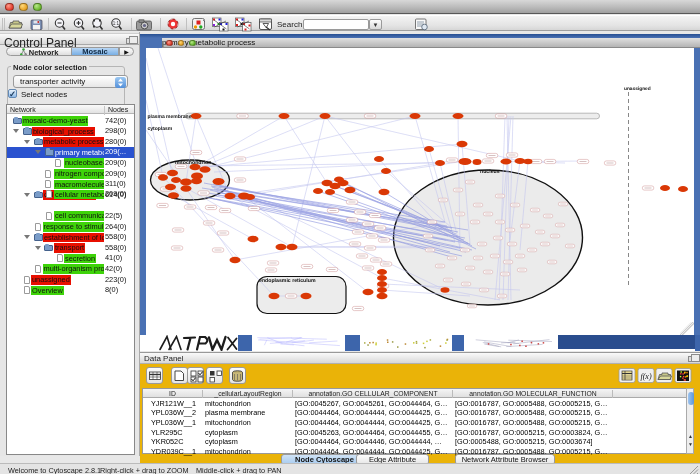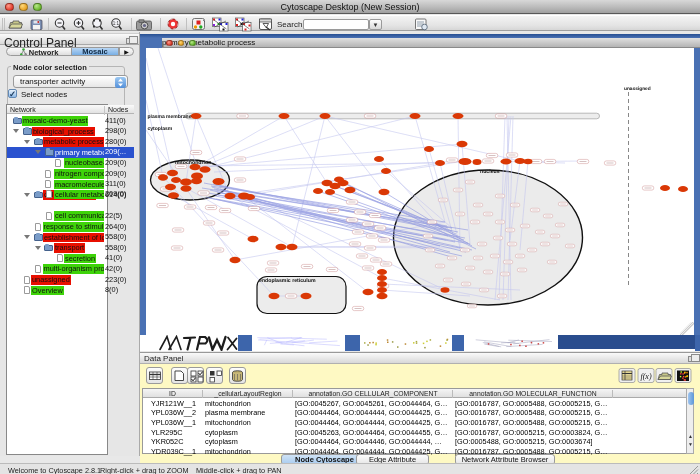--- a/index.html
+++ b/index.html
@@ -29,21 +29,21 @@
 #tab-arrow{position:absolute;right:0;top:0;width:14px;height:9px;border-left:1px solid #9a9a9a;font-size:6px;line-height:9px;text-align:center;color:#111}
 
 #grpbox{position:absolute;left:7px;top:34px;width:118px;height:43px;border:1px solid #b5b5b5;border-radius:3px}
 #grpbox legend{position:absolute;left:3px;top:-4px;background:#e6e6e6;padding:0 2px;font-size:7.5px;font-weight:bold;color:#222}
 #combo{position:absolute;left:5px;top:8px;width:115px;height:13px;background:linear-gradient(#fff,#e7e7e7);border:1px solid #9a9a9a;border-radius:3px;font-size:8px;color:#111;line-height:12px;text-indent:6px}
 #combo .stepper{position:absolute;right:1px;top:0.5px;width:11px;height:11px;background:linear-gradient(#9cc8f2,#5390da);border-radius:2.5px}
 #checkrow{position:absolute;left:8px;top:57px;width:120px;height:10px}
 #checkbox{position:absolute;left:0;top:0;width:9px;height:9px;background:linear-gradient(#e8f2fb,#8db9e8);border:1px solid #6389b4;border-radius:2px;color:#1a3a5c;font-size:8.5px;line-height:8.5px;font-weight:bold;text-align:center}
 #checkrow span{position:absolute;left:13px;top:0.5px;font-size:8px;color:#111}
 
-#tree{position:absolute;left:6px;top:72px;width:102px;height:351px;background:#fff;border:1px solid #888}
+#tree{position:absolute;left:6px;top:72px;width:129px;height:351px;background:#fff;border:1px solid #888}
 #treehead{position:absolute;left:0;top:0;width:127px;height:9px;background:linear-gradient(#fafafa,#e2e2e2);border-bottom:1px solid #b5b5b5;font-size:7px;color:#222}
 #treehead .c1{position:absolute;left:3px;top:0.5px}
 #treehead .c2{position:absolute;left:97px;top:0.5px;border-left:1px solid #c5c5c5;padding-left:3px;height:9px}
 .trow{position:absolute;left:0;width:127px;height:10.6px;font-size:7.4px;line-height:10.6px;white-space:nowrap}
 .trow .lab{position:absolute;top:0.5px;height:9.6px;line-height:9.6px;padding:0 1px;color:#111}
 .trow .num{position:absolute;left:98px;top:0;color:#111}
 .g{background:#3ed309}
 .r{background:#e80f00}
 .folder{position:absolute;top:2px;width:9px;height:6.5px;background:#7a9cc8;border:0.5px solid #44618c;border-radius:1px}
 .folder:before{content:"";position:absolute;left:0.5px;top:-2px;width:4px;height:2px;background:#7a9cc8;border-radius:1px 1px 0 0}
@@ -54,21 +54,21 @@
 #iwin{left:140px;top:34px;width:560px;height:317px;background:#4a71b4}
 #iwintop{position:absolute;left:0;top:0;width:560px;height:3.5px;background:linear-gradient(#274f92,#4a71b4)}
 #ititle{position:absolute;left:22px;top:3.5px;width:548px;height:10.5px;background:linear-gradient(#e0e0e0,#b4b4b4);border-bottom:1px solid #8a8a8a;font-size:8px;color:#111;line-height:10px}
 .itl{position:absolute;top:2px;width:6.5px;height:6.5px;border-radius:50%;border:0.5px solid rgba(0,0,0,.3)}
 #icanvas{position:absolute;left:6px;top:14px;width:548px;height:287px;background:#fff;overflow:hidden}
 
 #strips{left:140px;top:335px;width:560px;height:16px;background:#fff}
 
 #igrip{position:absolute;left:540px;top:288px;width:14px;height:13px;background:linear-gradient(135deg,#fff 40%,#ddd 42%,#fff 46%,#ccc 48%,#fff 54%,#bbb 56%,#fff 62%)}
 
-#dpanel{left:140px;top:352px;width:560px;height:111px;background:#fef9c3;border-top:1px solid #999}
+#dpanel{left:140px;top:352px;width:560px;height:111px;background:#eab308;border-top:1px solid #999}
 #dphead{position:absolute;left:0;top:0;width:560px;height:11px;background:linear-gradient(#fafafa,#d8d8d8);border-bottom:1px solid #b0b0b0}
 #dphead span{position:absolute;left:4px;top:1px;font-size:8px;color:#222}
 .dbtn{position:absolute;top:14px;width:17px;height:17px;background:linear-gradient(#fdfdfd,#e4e4e4);border:1px solid #9a9a9a;border-radius:3px}
 #dtable{position:absolute;left:2px;top:35px;width:545px;height:66px;background:#fff;border:1px solid #999}
 #dthead{position:absolute;left:0;top:0;width:543px;height:8.5px;background:linear-gradient(#f5f5f5,#e0e0e0);border-bottom:1px solid #aaa;font-size:6.8px;color:#222}
 #dthead div{position:absolute;top:0.5px;text-align:center;border-right:1px solid #bbb;height:8.5px;overflow:hidden}
 .drow{position:absolute;left:0;width:543px;height:9.7px;font-size:7.3px;color:#000;white-space:nowrap}
 .drow b{position:absolute;left:8px;font-weight:normal}
 .drow .c2{position:absolute;left:62px}
 .drow .c3{position:absolute;left:152px}
@@ -81,21 +81,20 @@
 #atab1{left:141px;width:87px;background:linear-gradient(#cfe2f5,#a8ccf0);font-weight:bold}
 
 #status{left:0;top:463px;width:700px;height:11px;background:#e4e4e4;border-top:1px solid #bbb;font-size:7.3px;color:#222}
 #status span{position:absolute;top:1.5px}
 </style></head>
 <body>
 <div class="abs" id="titlebar">
   <div class="tl" style="left:5px;background:radial-gradient(circle at 35% 30%,#ff9a8a,#e33d2c 70%)"></div>
   <div class="tl" style="left:19px;background:radial-gradient(circle at 35% 30%,#ffd97a,#e8a426 70%)"></div>
   <div class="tl" style="left:33px;background:radial-gradient(circle at 35% 30%,#b8e88a,#6cb82e 70%)"></div>
-  <div id="titletext">Cytoscape Desktop (New Session)</div>
 </div>
 <div class="abs" id="toolbar">
   <div class="tsep" style="left:2px"></div>
     <div class="tsep" style="left:4px"></div>
   <svg class="ticon" style="left:0;top:0" width="440" height="16" viewBox="0 0 440 16">
 <path d="M9 12 L10.5 6.5 L13 6.5 L13 5 L19 5 L19 6.5 L21.5 6.5 L21.5 12 Z" fill="#c8c88a" stroke="#555" stroke-width="0.8"></path>
 <path d="M9 12 L11.5 8 L22.5 8 L21 12 Z" fill="#d8d89a" stroke="#555" stroke-width="0.8"></path>
 <rect x="31" y="4" width="11" height="9.5" rx="1" fill="#7b8fb3" stroke="#445" stroke-width="0.7"></rect>
 <rect x="33.5" y="4.5" width="6" height="3" fill="#dde4ee"></rect>
       <rect x="33" y="9" width="7" height="4.5" fill="#f3f3f3"></rect>
@@ -197,21 +196,21 @@
       <span>Select nodes</span>
     </div>
   <div id="tree">
     <div id="treehead">
         <span class="c1">Network</span>
         <span class="c2">Nodes</span>
       </div>
     <div class="trow " style="top:10.5px">
         <div class="folder" style="left:5.5px"></div>
         <div class="lab g" style="left:15px;max-width:82px;overflow:hidden">mosaic-demo-yeast</div>
-        <div class="num">411(0)</div>
+        <div class="num">742(0)</div>
       </div>
 <div class="trow " style="top:21.1px">
         <div class="exp" style="left:6px"></div>
         <div class="folder" style="left:16px"></div>
         <div class="lab r" style="left:25px;max-width:72px;overflow:hidden">biological_process</div>
         <div class="num">298(0)</div>
       </div>
 <div class="trow " style="top:31.7px">
         <div class="exp" style="left:17px"></div>
         <div class="folder" style="left:27px"></div>

